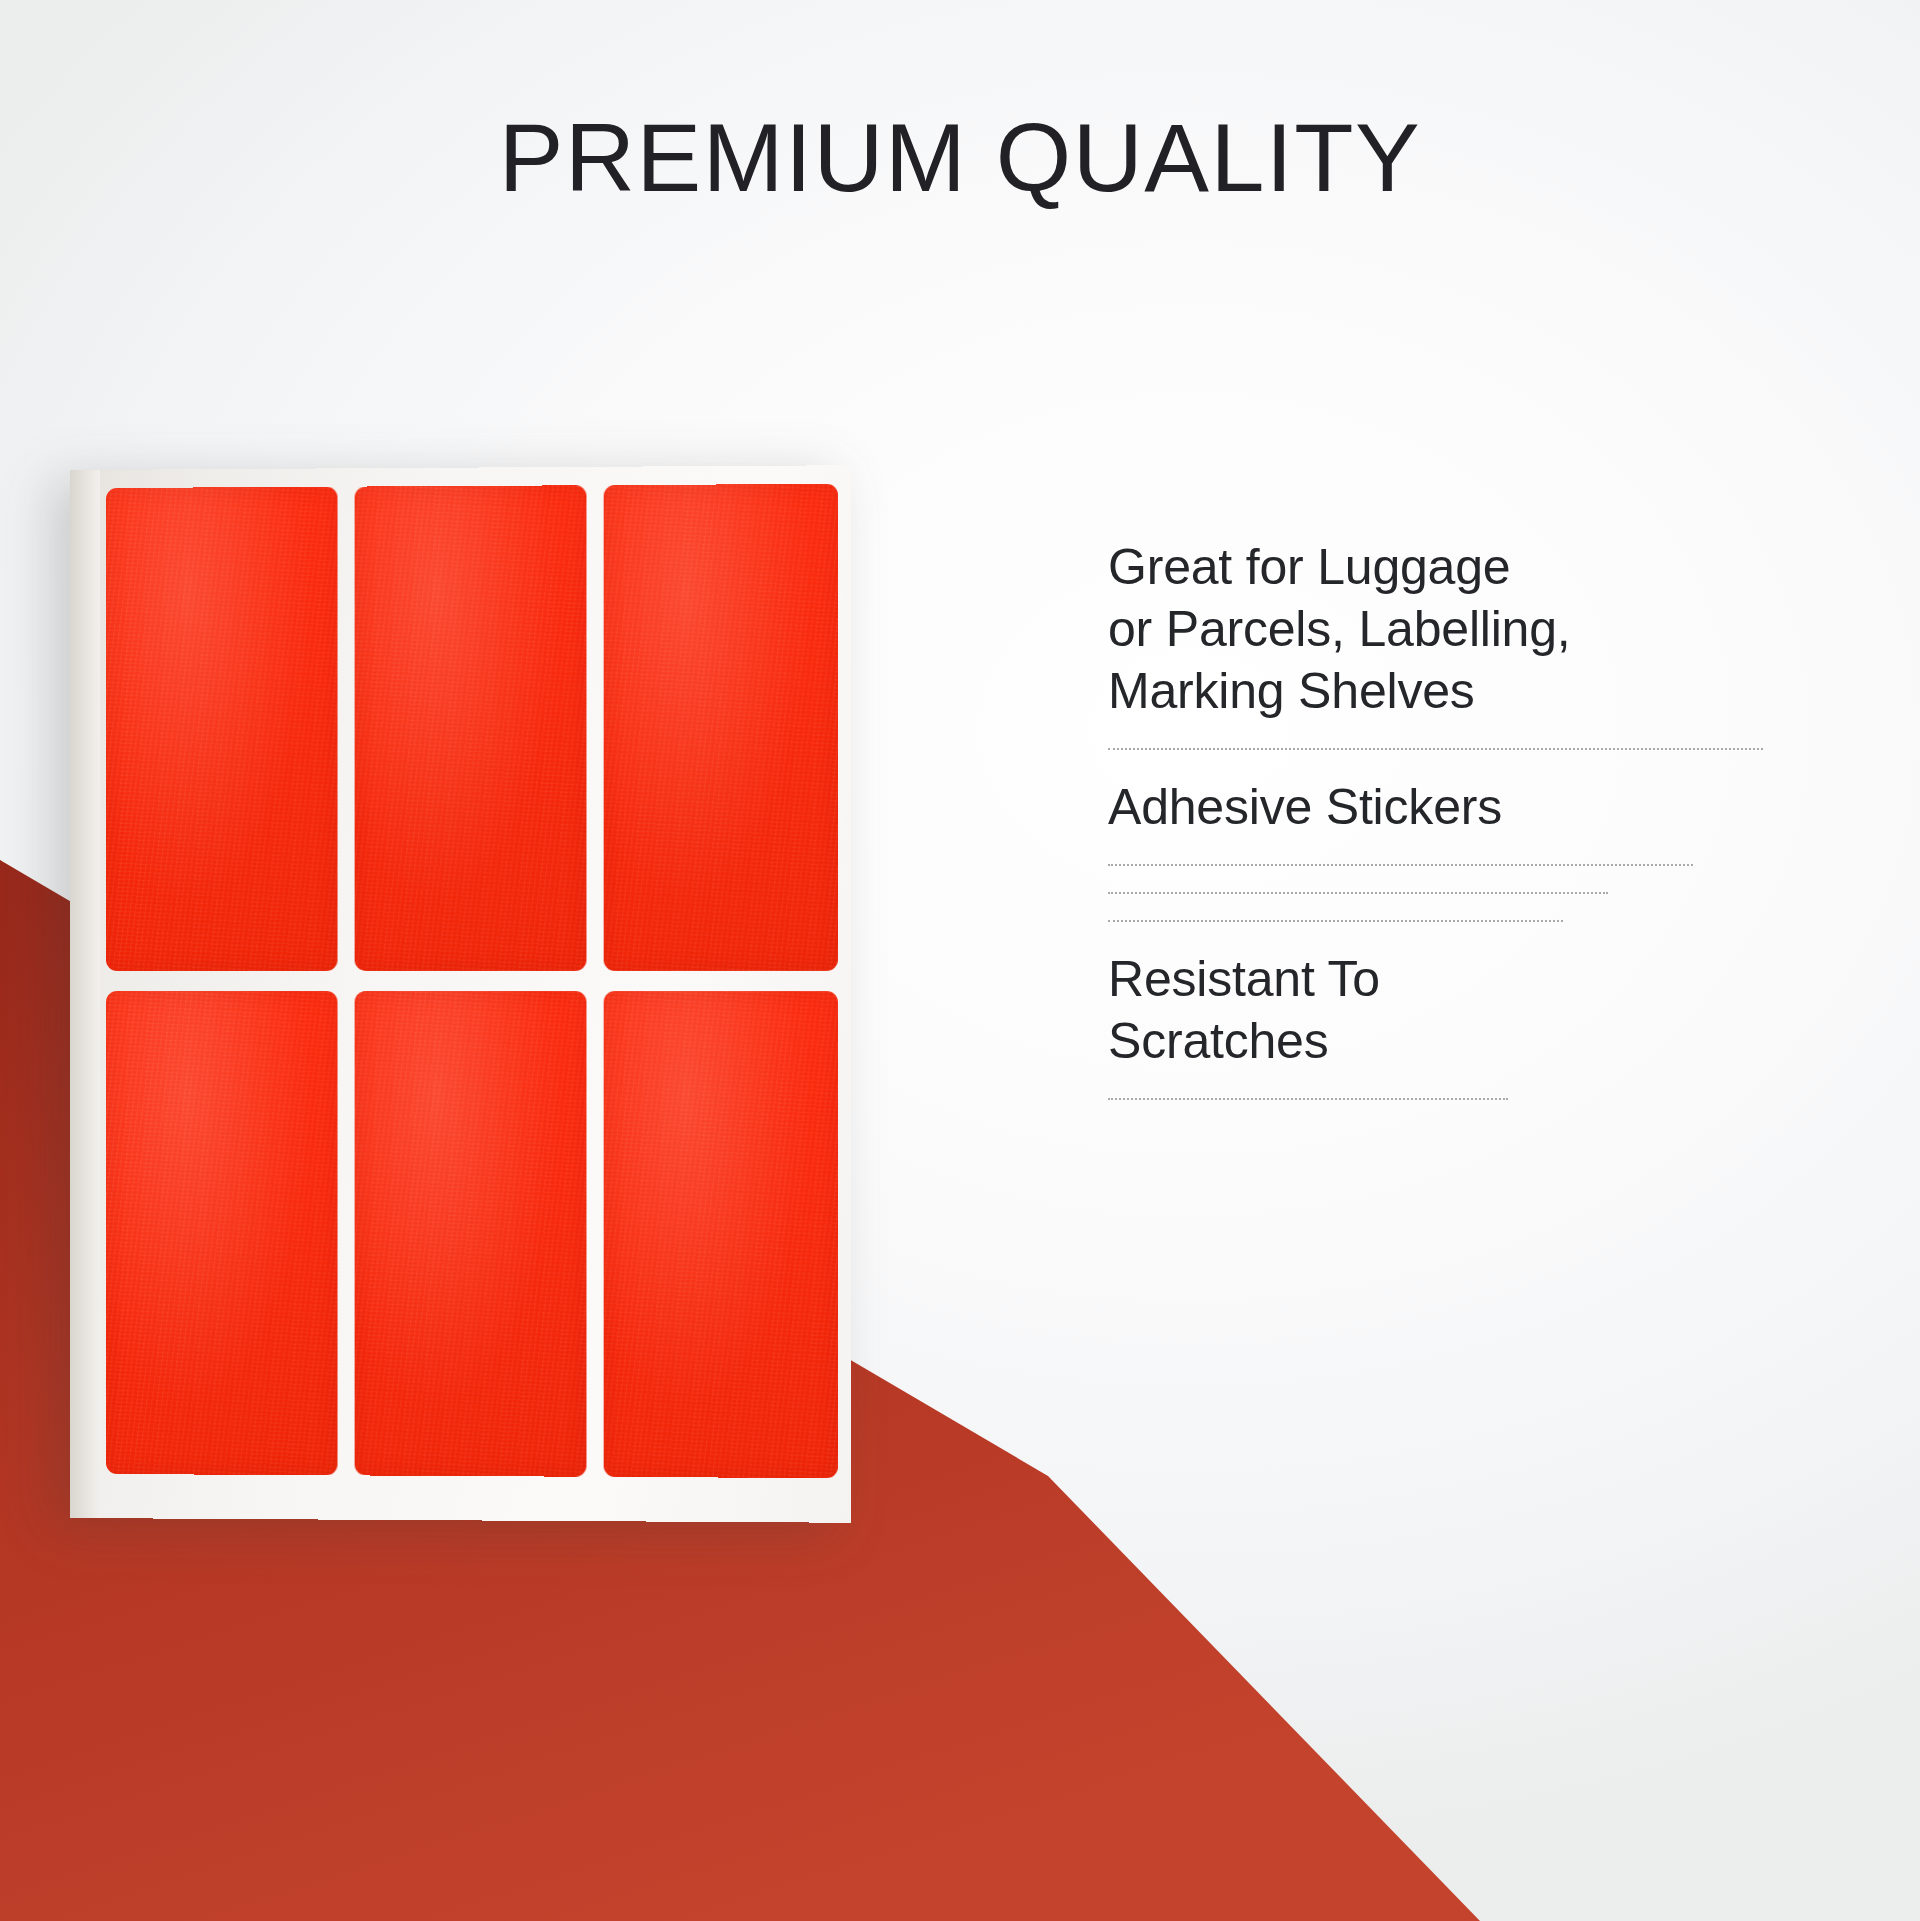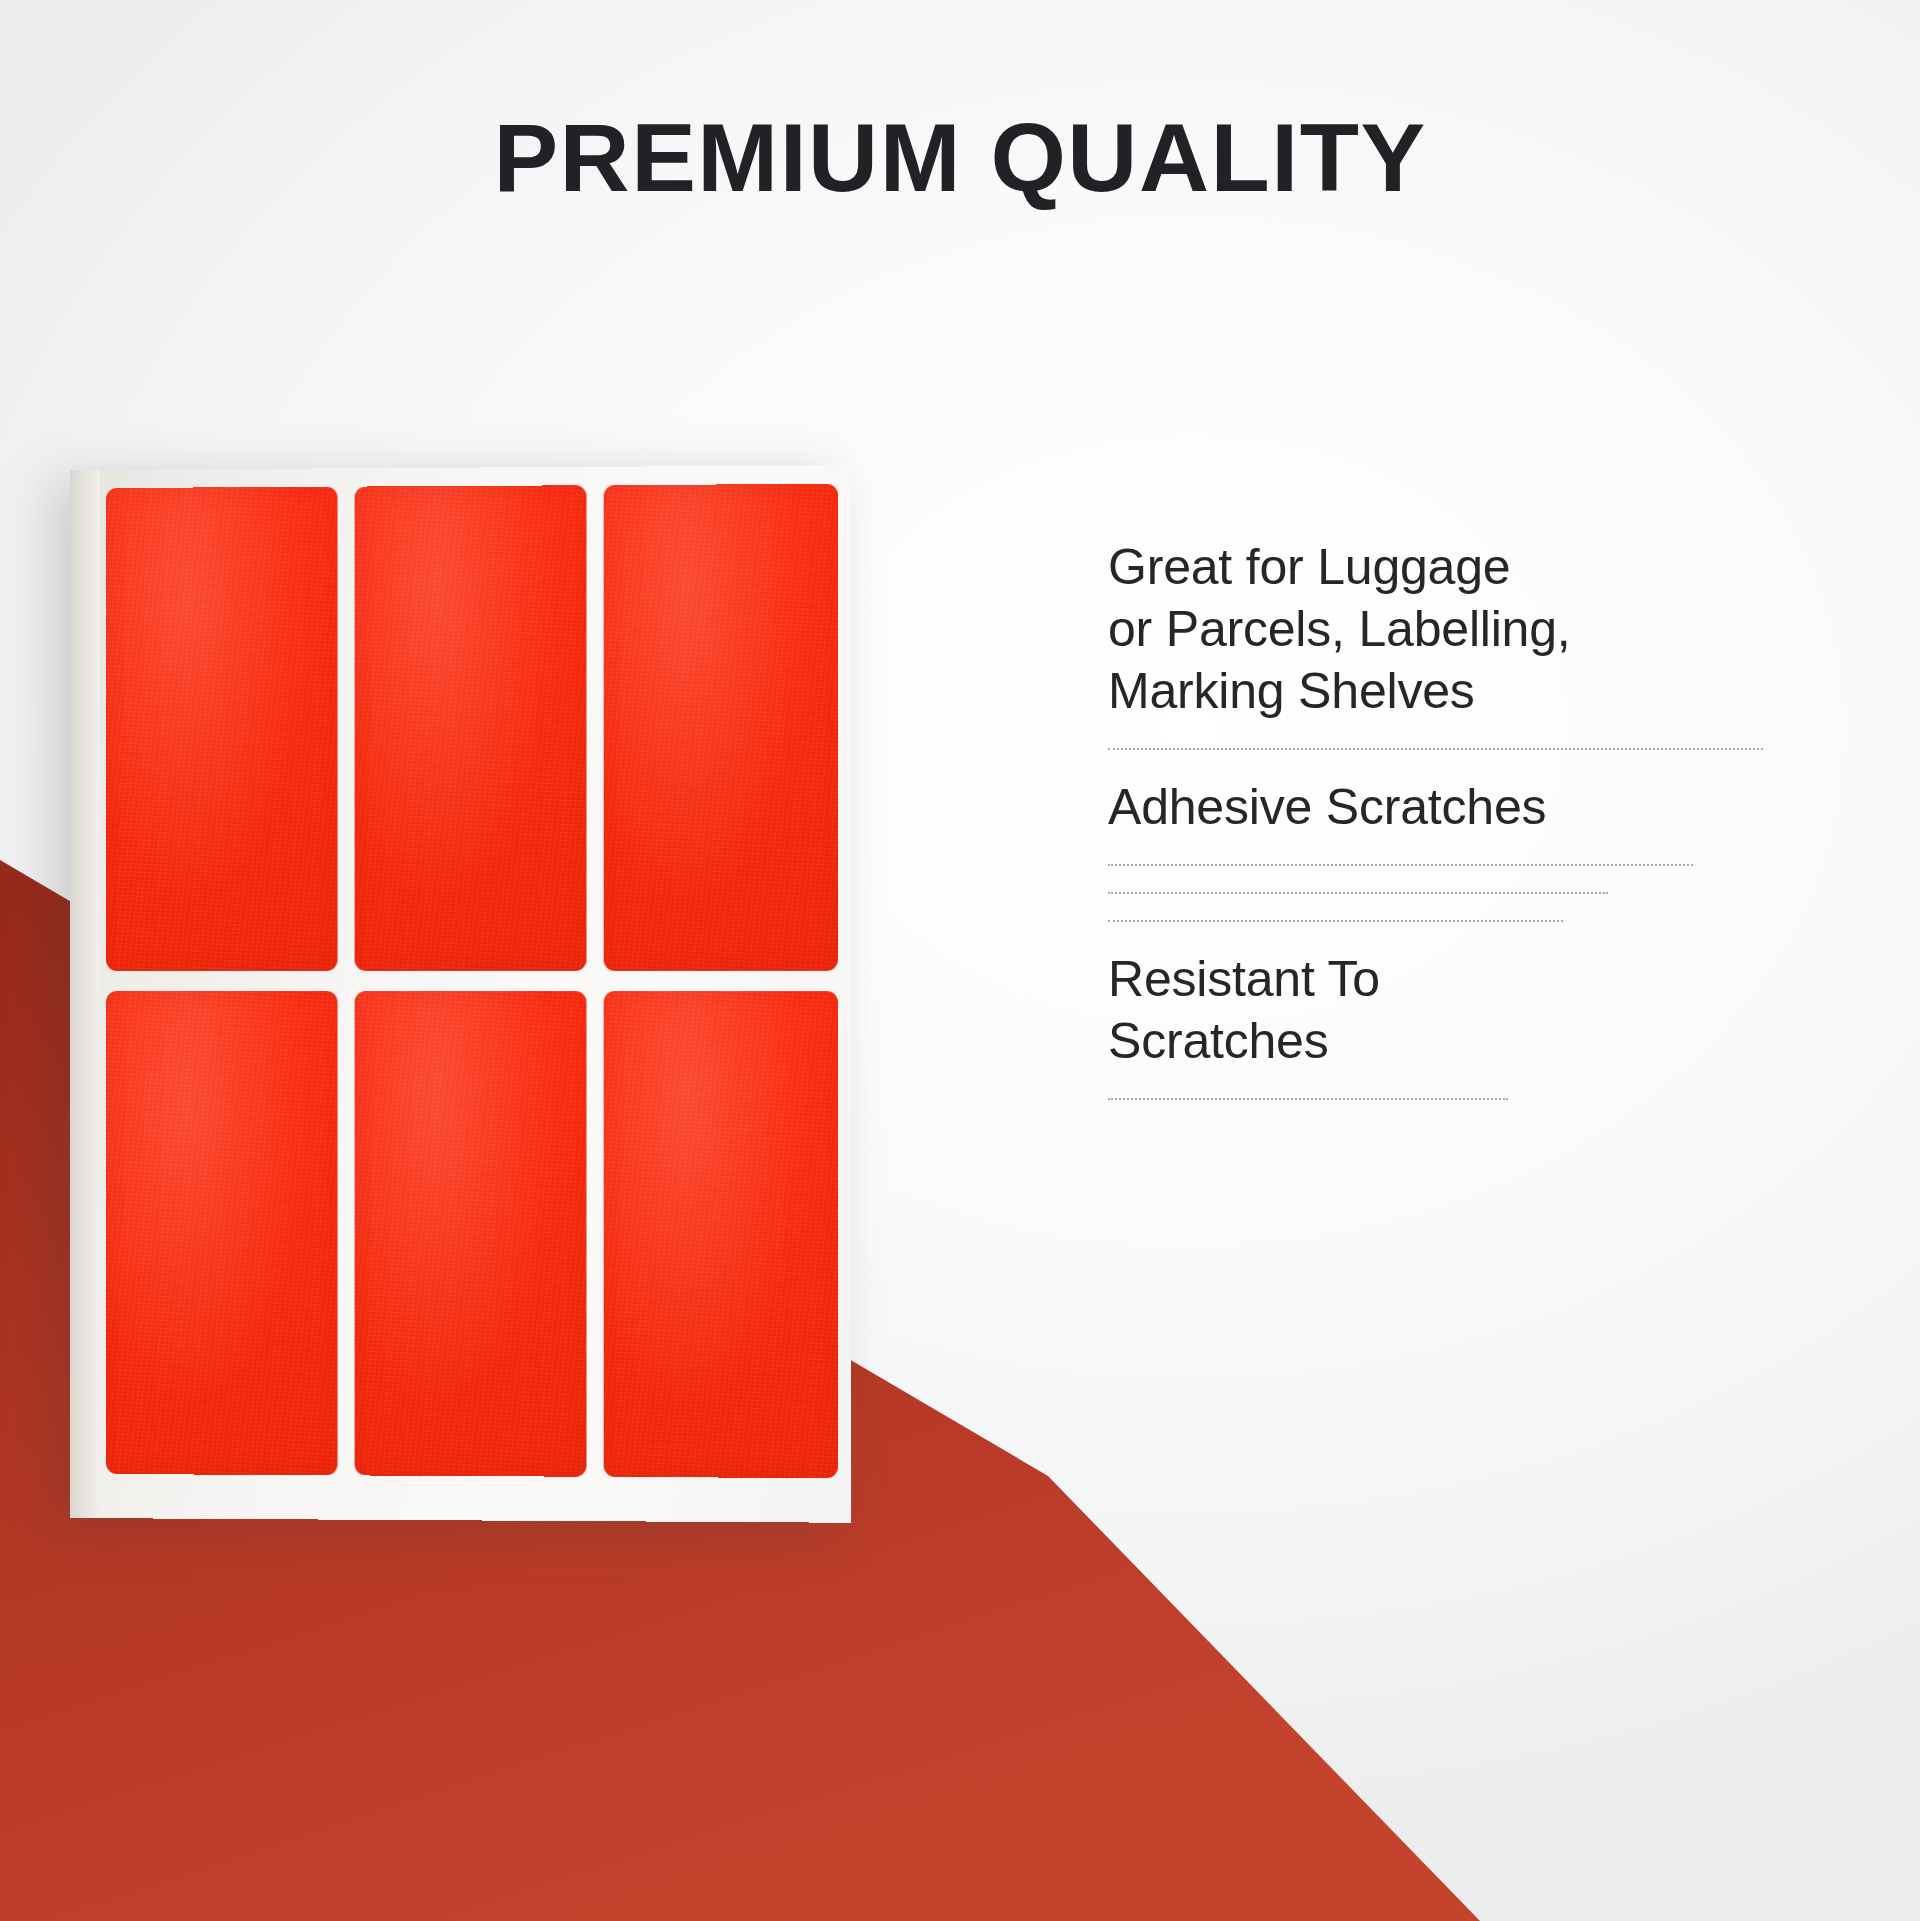--- a/index.html
+++ b/index.html
@@ -44,21 +44,21 @@
     position: absolute;
     left: 0;
     top: 104px;
     width: 1920px;
     text-align: center;
     z-index: 6;
   }
   .headline-line1 {
     font-size: 97px;
     line-height: 108px;
-    font-weight: 700;
+    font-weight: 400;
     letter-spacing: 1.5px;
     color: #222226;
     white-space: nowrap;
   }
   .headline-line2 {
     font-size: 97px;
     line-height: 110px;
     font-weight: 700;
     letter-spacing: 1.5px;
     color: #de3c28;
@@ -201,21 +201,21 @@
   <div class="features">
 
     <div class="feature-item">
       <div class="feature-text">Great for Luggage
 or Parcels, Labelling,
 Marking Shelves</div>
     </div>
     <div class="divider w-full"></div>
 
     <div class="feature-item">
-      <div class="feature-text">Adhesive Scratches</div>
+      <div class="feature-text">Adhesive Stickers</div>
     </div>
     <div class="divider w-mid"></div>
 
     <div class="divider w-short"></div>
 
     <div class="divider w-xshort"></div>
 
     <div class="feature-item">
       <div class="feature-text">Resistant To
 Scratches</div>

